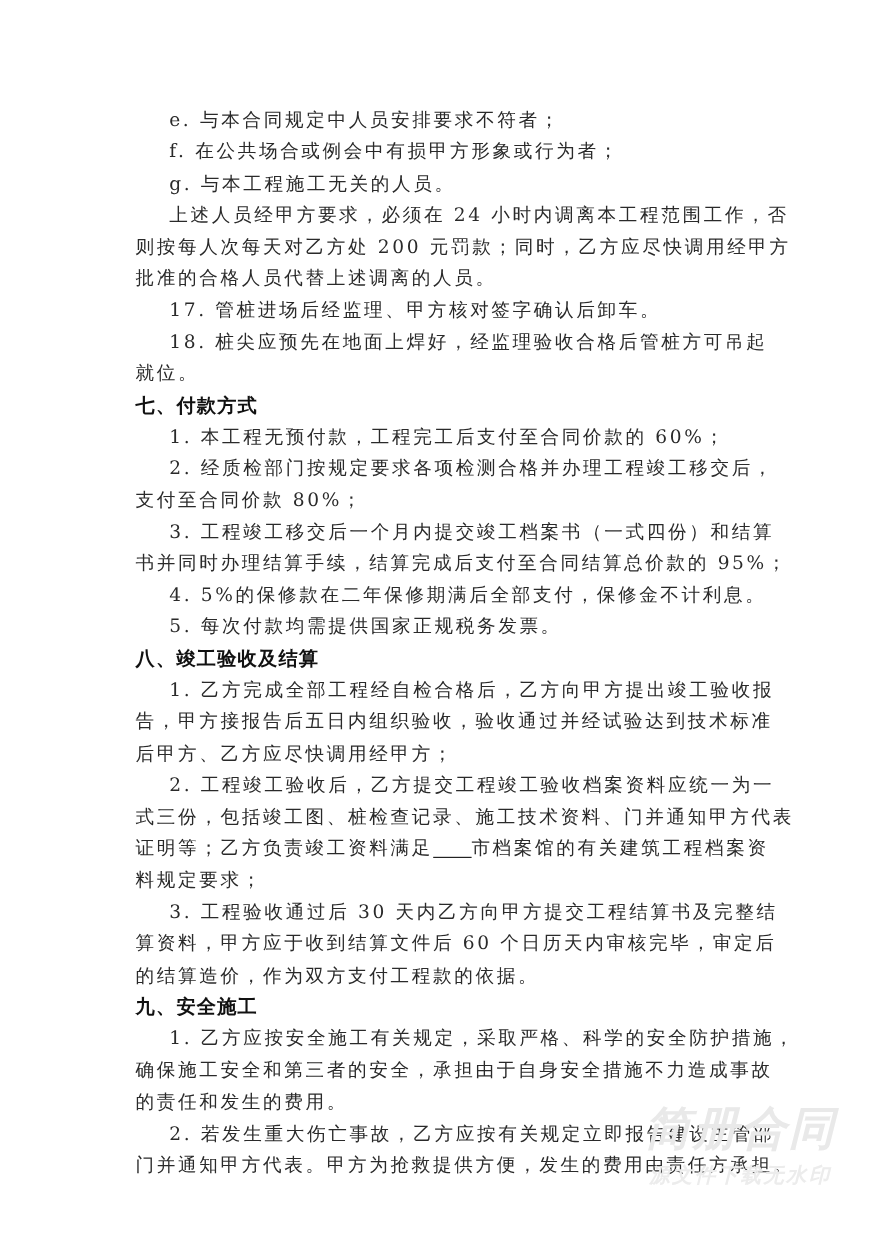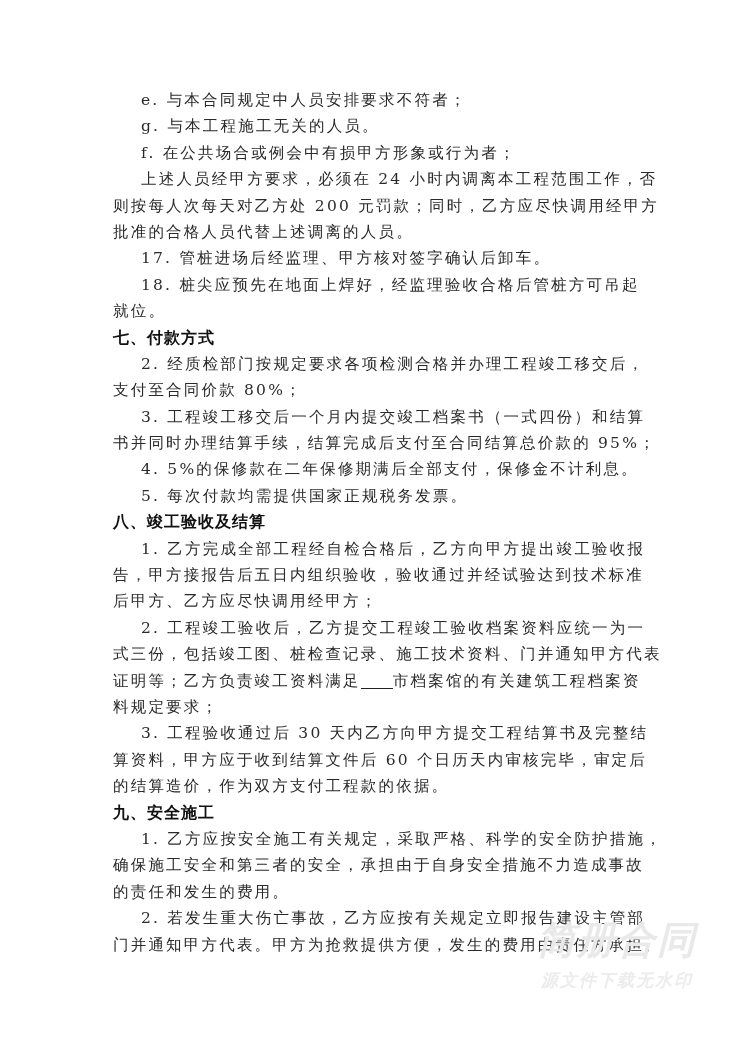--- a/index.html
+++ b/index.html
@@ -57,29 +57,30 @@
     pointer-events: none;
   }
   .watermark .wm-main { font-size: 38px; line-height: 40px; letter-spacing: 2px; }
   .watermark .wm-sub { font-size: 17px; line-height: 24px; margin-top: 8px; letter-spacing: 2px; color: #ececec; }
 </style>
 </head>
 <body>
 
 <div class="page" id="page">
     <div class="line indent last">e. 与本合同规定中人员安排要求不符者；</div>
+    <div class="line indent last">f. 在公共场合或例会中有损甲方形象或行为者；</div>
     <div class="line indent last">g. 与本工程施工无关的人员。</div>
-    <div class="line indent last">f. 在公共场合或例会中有损甲方形象或行为者；</div>
     <div class="line indent">上述人员经甲方要求，必须在 24 小时内调离本工程范围工作，否</div>
     <div class="line">则按每人次每天对乙方处 200 元罚款；同时，乙方应尽快调用经甲方</div>
     <div class="line last">批准的合格人员代替上述调离的人员。</div>
     <div class="line indent last">17. 管桩进场后经监理、甲方核对签字确认后卸车。</div>
     <div class="line indent">18. 桩尖应预先在地面上焊好，经监理验收合格后管桩方可吊起</div>
     <div class="line last">就位。</div>
     <div class="line heading">七、付款方式</div>
+    <div class="line indent last">1. 本工程无预付款，工程完工后支付至合同价款的 60%；</div>
     <div class="line indent">2. 经质检部门按规定要求各项检测合格并办理工程竣工移交后，</div>
     <div class="line last">支付至合同价款 80%；</div>
     <div class="line indent">3. 工程竣工移交后一个月内提交竣工档案书（一式四份）和结算</div>
     <div class="line">书并同时办理结算手续，结算完成后支付至合同结算总价款的 95%；</div>
     <div class="line indent last">4. 5%的保修款在二年保修期满后全部支付，保修金不计利息。</div>
     <div class="line indent last">5. 每次付款均需提供国家正规税务发票。</div>
     <div class="line heading">八、竣工验收及结算</div>
     <div class="line indent">1. 乙方完成全部工程经自检合格后，乙方向甲方提出竣工验收报</div>
     <div class="line">告，甲方接报告后五日内组织验收，验收通过并经试验达到技术标准</div>
     <div class="line last">后甲方、乙方应尽快调用经甲方；</div>

